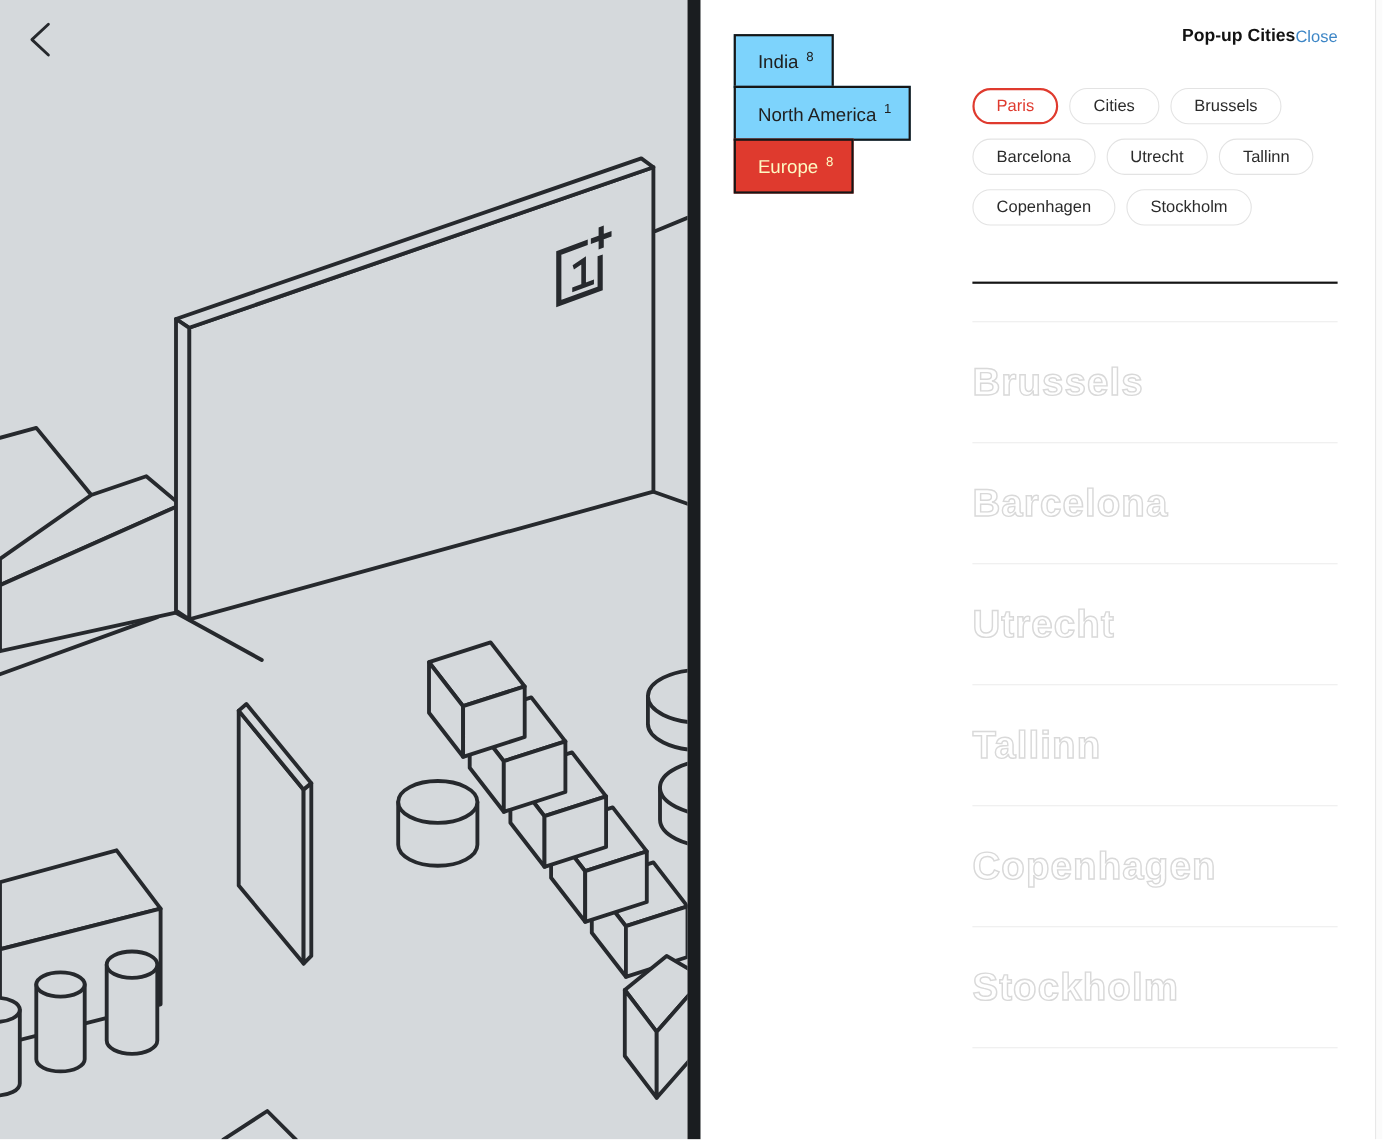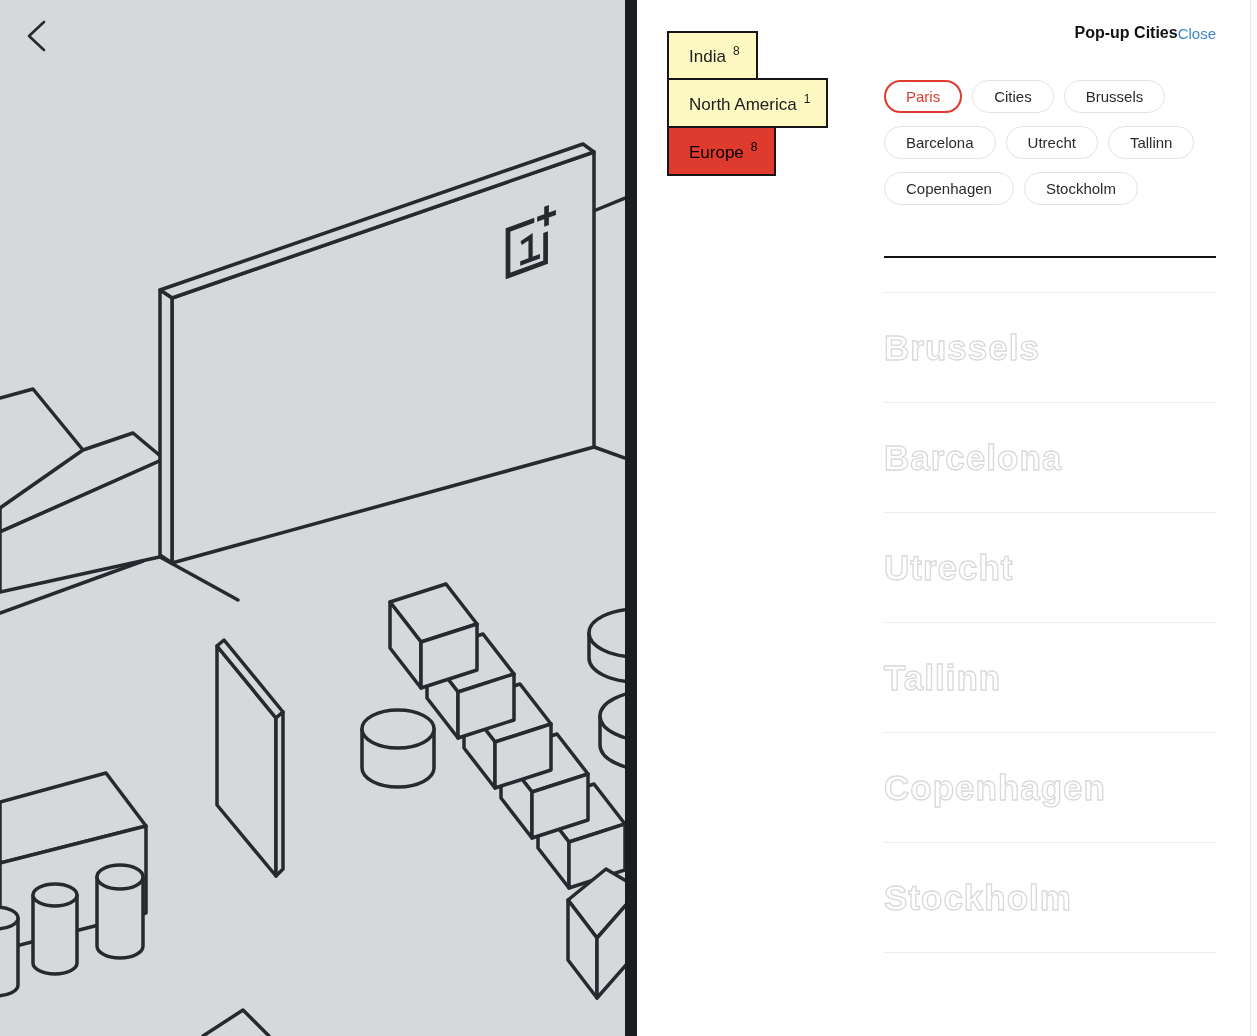--- a/index.html
+++ b/index.html
@@ -12,25 +12,25 @@
 
   
   .pane-divider{position:absolute;left:625px;top:0;width:12px;height:1036px;background:var(--divider,#1a1d20);}
 
   
   .panel{position:absolute;left:637px;top:0;width:620px;height:1036px;background:#fff;}
   .scrollbar{position:absolute;right:0;top:0;width:6px;height:1036px;background:#fbfbfb;border-left:1px solid #e8e8e8;}
 
   .regions{position:absolute;left:30px;top:31px;display:flex;flex-direction:column;align-items:flex-start;}
   .region{display:block;box-sizing:border-box;height:50px;padding:0 16px 0 20px;margin-top:-2px;
-          background:#fef9c3;border:2px solid #161616;font-family:"Liberation Sans",sans-serif;
+          background:#7dd3fc;border:2px solid #161616;font-family:"Liberation Sans",sans-serif;
           font-size:17px;color:#202020;cursor:pointer;text-align:left;white-space:nowrap;}
   .region:first-child{margin-top:0;height:49px;}
   .region sup{font-size:12px;margin-left:7px;}
-  .region.selected{background:var(--accent,#df3a2e);color:#000000;}
+  .region.selected{background:var(--accent,#df3a2e);color:#fef9c3;}
 
   .panel-head{position:absolute;left:247px;top:24px;width:332px;display:flex;justify-content:flex-end;align-items:center;}
   .panel-title{font-size:16px;font-weight:600;color:#121212;}
   .close-link{font-size:15px;color:var(--link,#3d86c6);text-decoration:none;background:none;border:0;padding:0;cursor:pointer;font-family:"Liberation Sans",sans-serif;}
 
   .pills{position:absolute;left:247px;top:80px;width:345px;display:flex;flex-wrap:wrap;gap:13px 10px;}
   .pill{box-sizing:border-box;height:33px;padding:0 21px;border-radius:17px;border:1px solid #e3e3e3;
         background:#fff;font-family:"Liberation Sans",sans-serif;font-size:15px;color:#2b2b2b;cursor:pointer;
         display:flex;align-items:center;}
   .pill.selected{border:2px solid var(--accent,#df3a2e);color:var(--accent,#df3a2e);padding:0 20px;}

